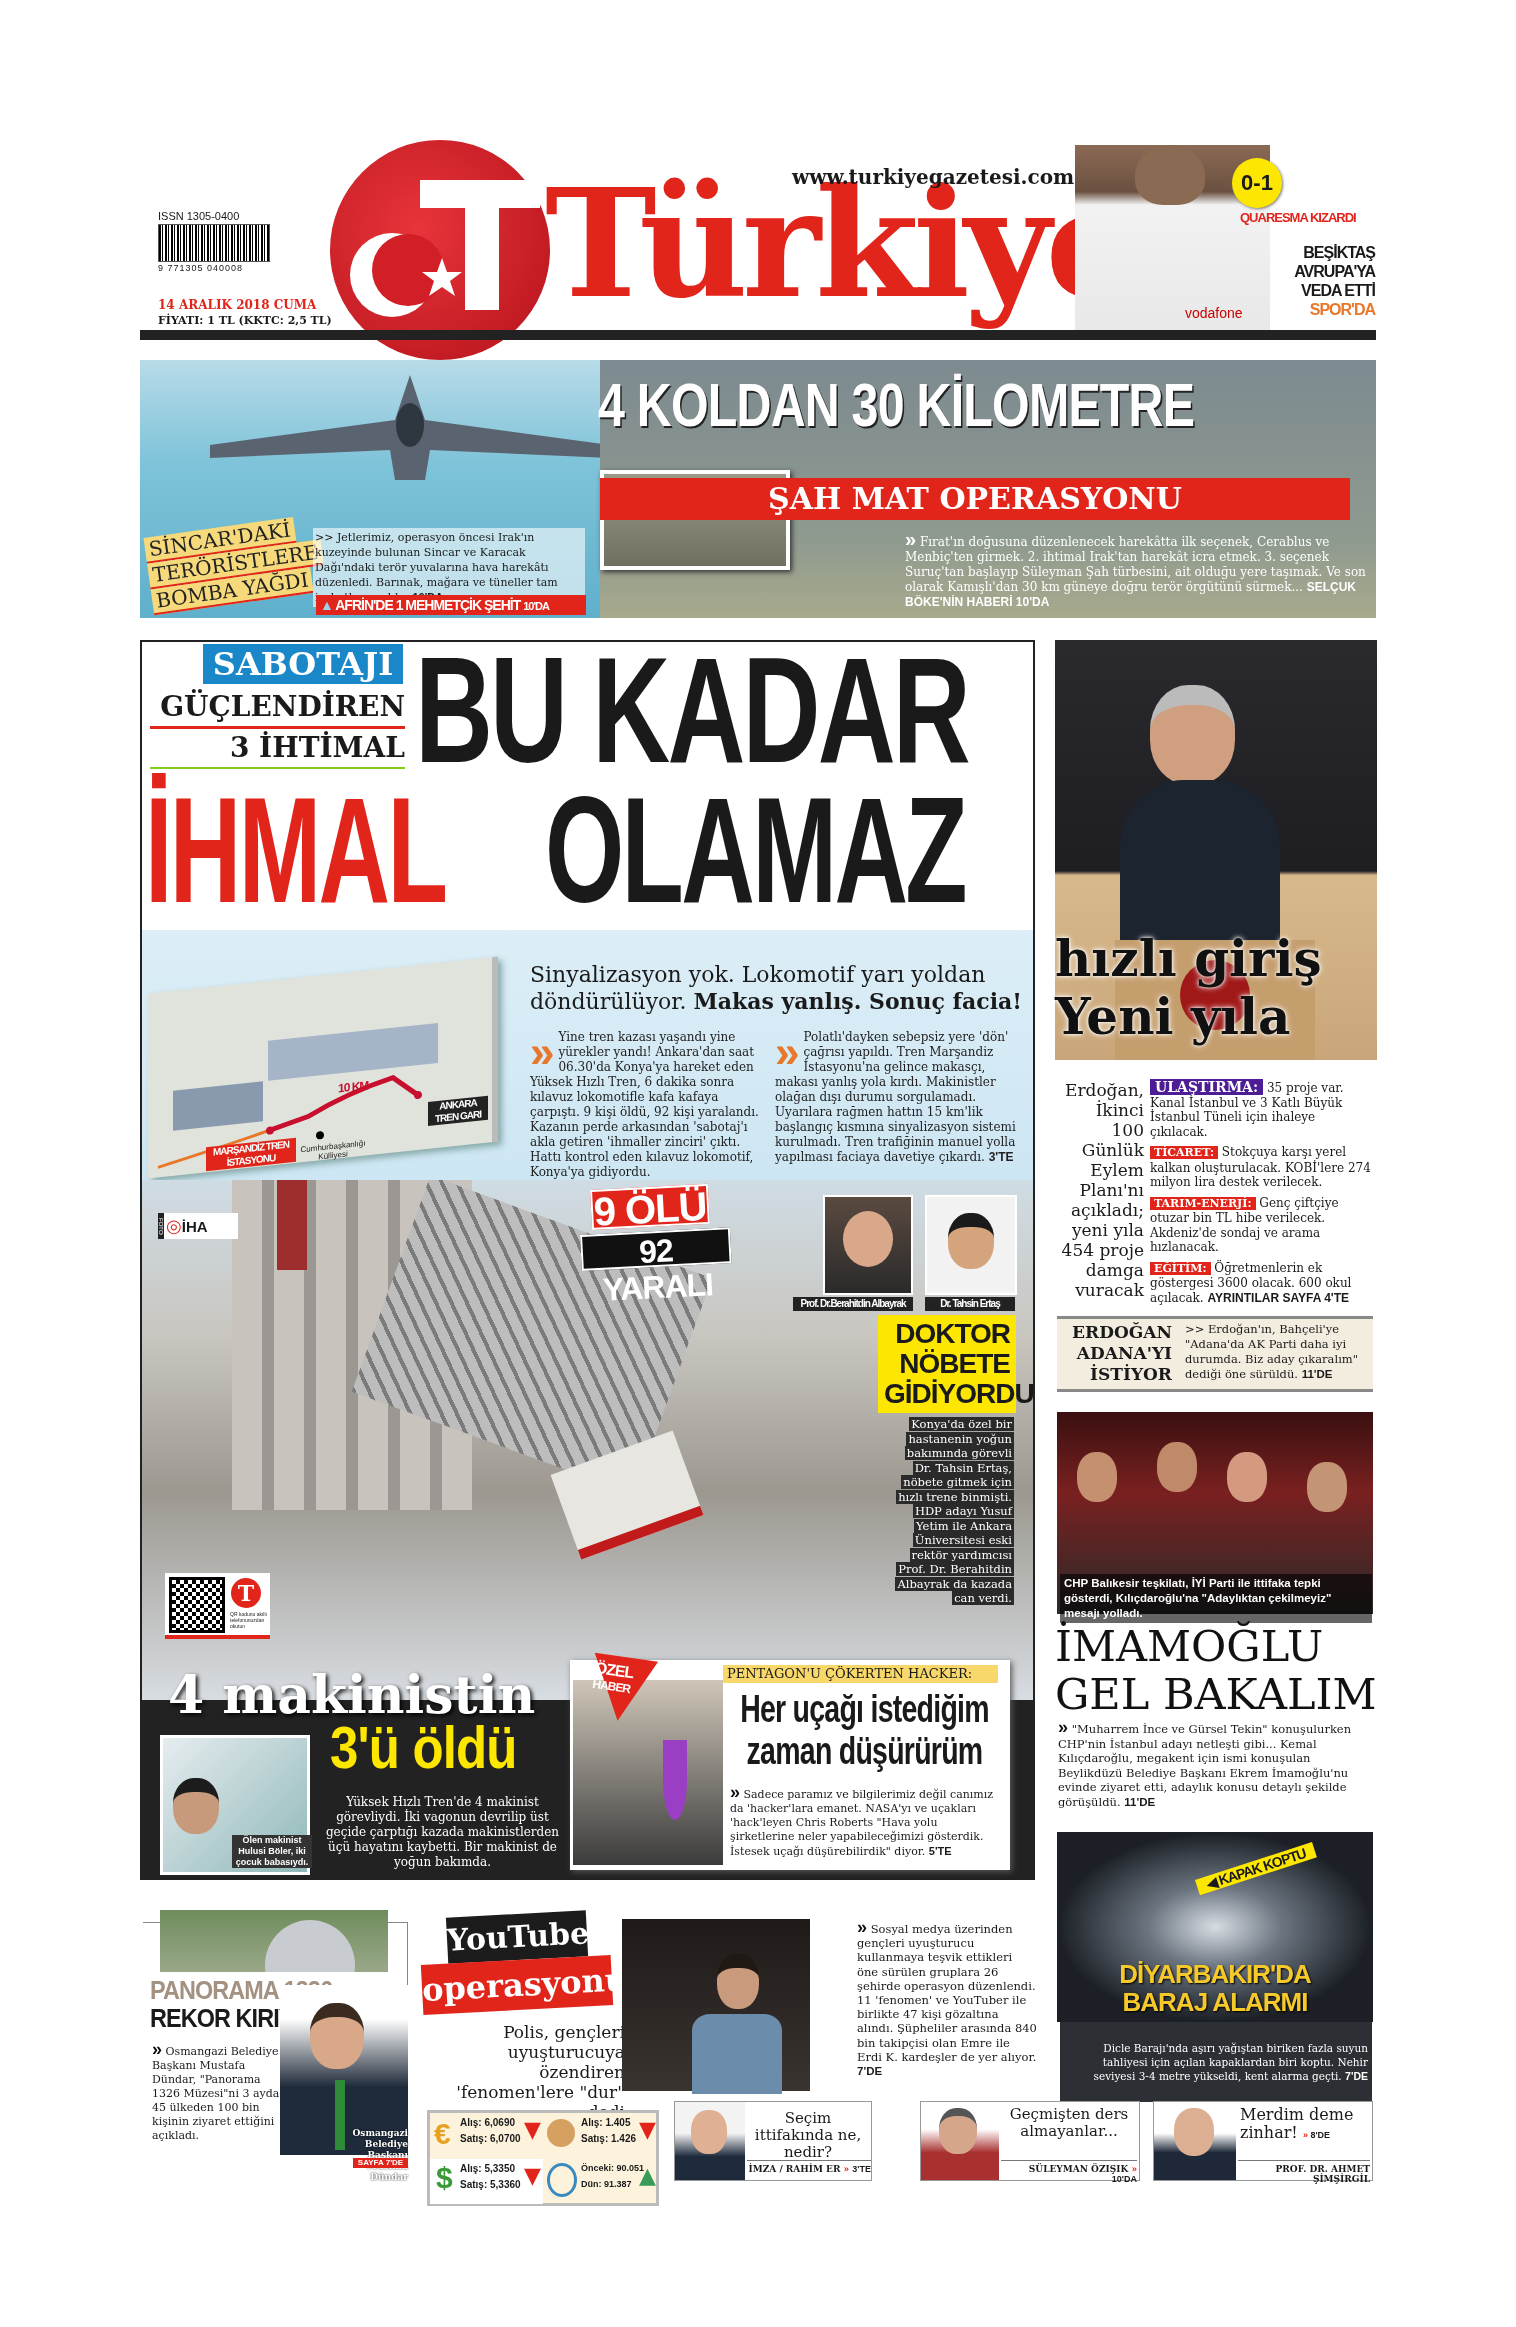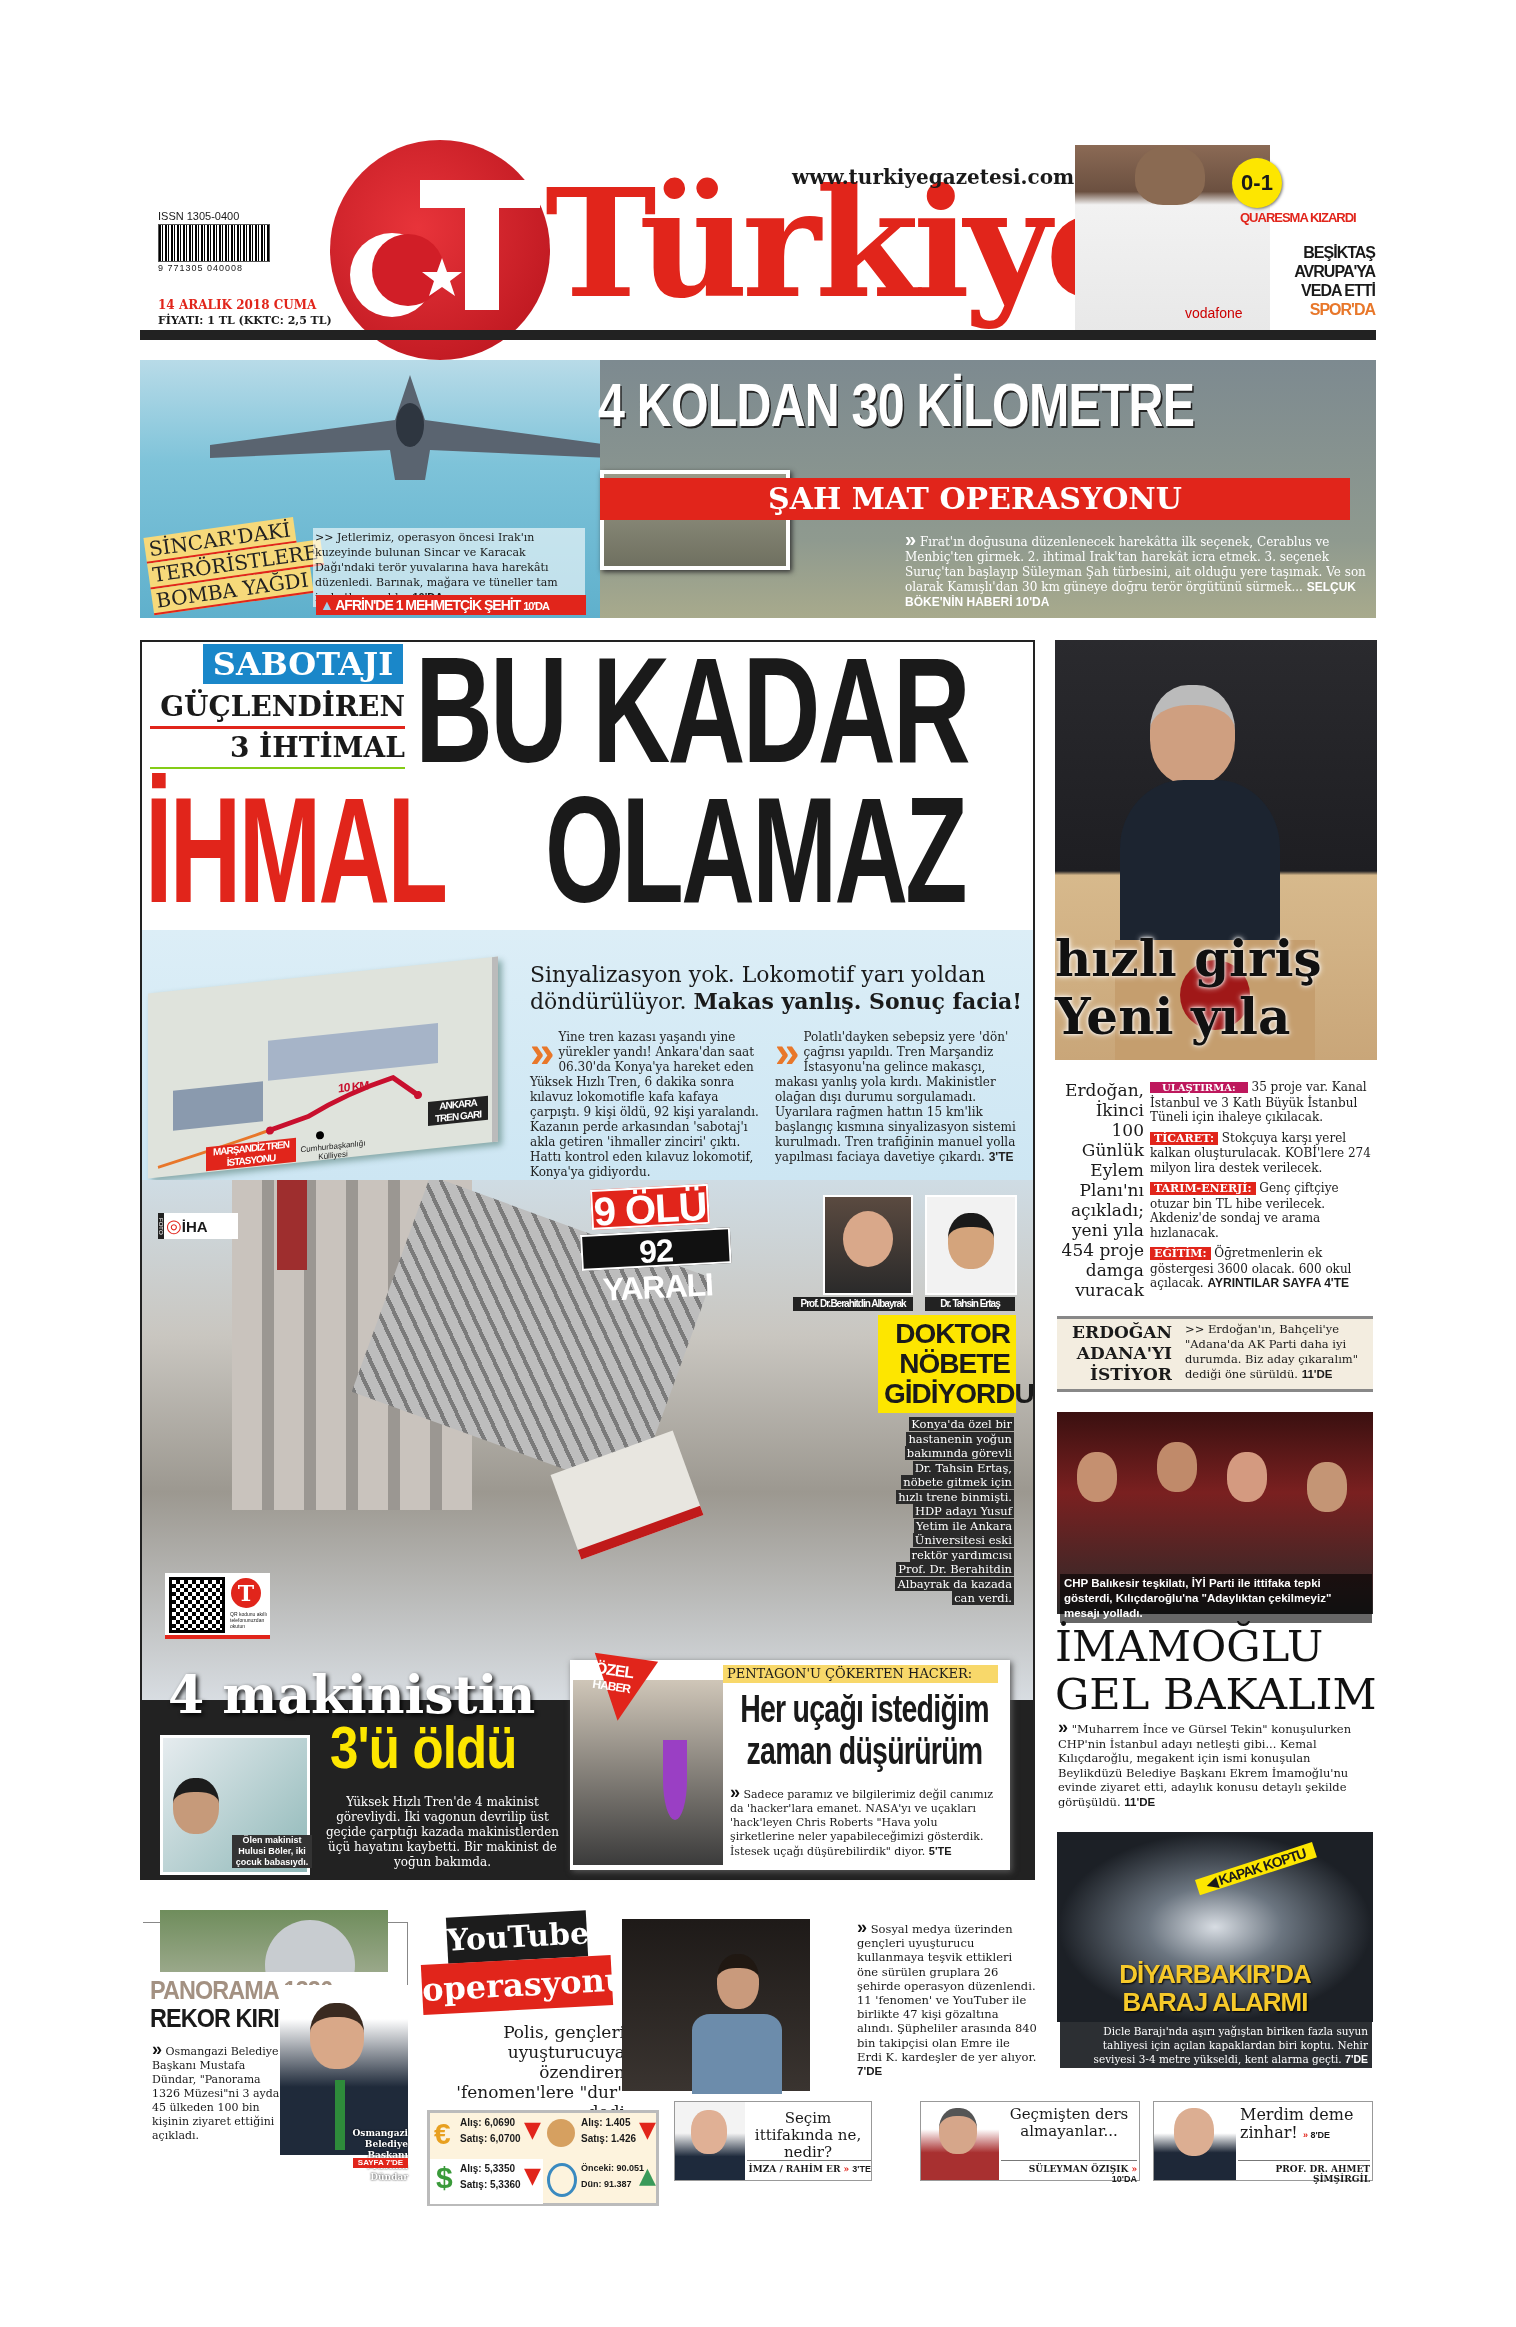--- a/index.html
+++ b/index.html
@@ -191,21 +191,21 @@
   <div class="abs" style="left:65px;top:140px;width:160px;height:170px;background:#1c2430;border-radius:40% 40% 0 0"></div>
   <div class="abs" style="left:60px;top:300px;width:200px;height:120px;background:#c59e6e"></div>
   <div class="abs" style="left:125px;top:320px;width:70px;height:70px;border-radius:50%;background:#a01818"></div>
 </div>
 <div class="abs slab" style="left:1055px;top:930px;width:322px;font-size:50px;line-height:58px;color:#111;text-shadow:0 0 3px #fff,0 0 6px #fff">
   <div>hızlı giriş</div>
   <div>Yeni yıla</div>
 </div>
 <div class="abs serif" style="left:1058px;top:1080px;width:86px;font-size:17px;line-height:20px;text-align:right">Erdoğan, İkinci 100 Günlük Eylem Planı'nı açıkladı; yeni yıla 454 proje damga vuracak</div>
 <div class="abs serif" style="left:1150px;top:1080px;width:225px;font-size:12px;line-height:14.5px">
-  <div style="margin-bottom:6px"><b class="slab" style="background:#be185d;color:#fff;padding:0 12px;font-size:10px">ULAŞTIRMA:</b> <span>35 proje var. Kanal İstanbul ve 3 Katlı Büyük İstanbul Tüneli için ihaleye çıkılacak.</span></div>
+  <div style="margin-bottom:6px"><b class="slab" style="background:#4c1d95;color:#fff;padding:0 5px;font-size:14px">ULAŞTIRMA:</b> <span>35 proje var. Kanal İstanbul ve 3 Katlı Büyük İstanbul Tüneli için ihaleye çıkılacak.</span></div>
   <div style="margin-bottom:6px"><b class="slab" style="background:#e1251b;color:#fff;padding:0 4px;font-size:11px">TİCARET:</b> <span>Stokçuya karşı yerel kalkan oluşturulacak. KOBİ'lere 274 milyon lira destek verilecek.</span></div>
   <div style="margin-bottom:6px"><b class="slab" style="background:#e1251b;color:#fff;padding:0 4px;font-size:11px">TARIM-ENERJİ:</b> <span>Genç çiftçiye otuzar bin TL hibe verilecek. Akdeniz'de sondaj ve arama hızlanacak.</span></div>
   <div><b class="slab" style="background:#e1251b;color:#fff;padding:0 4px;font-size:11px">EĞİTİM:</b> <span>Öğretmenlerin ek göstergesi 3600 olacak. 600 okul açılacak.</span> <b class="sans">AYRINTILAR SAYFA 4'TE</b></div>
 </div>
 
 <div class="abs" style="left:1057px;top:1316px;width:316px;height:76px;background:#f3ede0;border-top:3px solid #888;border-bottom:3px solid #888"></div>
 <div class="abs slab" style="left:1060px;top:1322px;width:112px;font-size:17px;line-height:21px;text-align:right">
   <div>ERDOĞAN</div>
   <div>ADANA'YI</div>
   <div>İSTİYOR</div>
@@ -229,21 +229,21 @@
 </div>
 
 <div class="abs photo" style="left:1057px;top:1832px;width:316px;height:190px;background:radial-gradient(ellipse at 50% 50%,#d8dde3 0,#6b7580 30%,#1c2026 70%)"></div>
 <div class="abs cond" style="left:1195px;top:1880px;font-size:14px;color:#1a1a1a;background:#fde600;padding:0 10px;transform:rotate(-18deg)">
   <span>◀ </span><span>KAPAK KOPTU</span>
 </div>
 <div class="abs cond" style="left:1060px;top:1960px;width:310px;font-size:26px;line-height:28px;text-align:center;color:#f6c92a;text-shadow:1px 1px 2px #000">
   <div>DİYARBAKIR'DA</div>
   <div>BARAJ ALARMI</div>
 </div>
-<div class="abs serif" style="left:1060px;top:2022px;width:312px;font-size:10.5px;line-height:14px;color:#fff;text-align:right;background:#2c2f33;padding:2px 4px"><span>Dicle Barajı'nda aşırı yağıştan biriken fazla suyun tahliyesi için açılan kapaklardan biri koptu. Nehir seviyesi 3-4 metre yükseldi, kent alarma geçti.</span> <b class="sans">7'DE</b></div>
+<div class="abs serif" style="left:1060px;top:2022px;width:312px;font-size:10.5px;line-height:14px;color:#fff;text-align:right;background:#2c2f33;padding:19px 4px"><span>Dicle Barajı'nda aşırı yağıştan biriken fazla suyun tahliyesi için açılan kapaklardan biri koptu. Nehir seviyesi 3-4 metre yükseldi, kent alarma geçti.</span> <b class="sans">7'DE</b></div>
 
 <div class="abs" style="left:143px;top:1922px;width:265px;height:200px;border-top:1px solid #888;border-right:1px solid #888"></div>
 <div class="abs" style="left:160px;top:1910px;width:228px;height:62px;background:linear-gradient(180deg,#6f8d5c,#9aa88a);overflow:hidden">
   <div style="position:absolute;left:105px;top:10px;width:90px;height:90px;border-radius:50%;background:#c8ccd0"></div>
 </div>
 <div class="abs cond" style="left:150px;top:1976px;font-size:26px;line-height:28px;color:#a39182;transform:scaleX(0.9)">PANORAMA 1326</div>
 <div class="abs cond" style="left:150px;top:2004px;font-size:26px;line-height:28px;transform:scaleX(0.9)">REKOR KIRIYOR</div>
 <div class="abs serif" style="left:152px;top:2042px;width:130px;font-size:11px;line-height:14px">
   <span class="raq" style="color:#111;font-size:18px">»</span>
   <span>Osmangazi Belediye Başkanı Mustafa Dündar, "Panorama 1326 Müzesi"ni 3 ayda 45 ülkeden 100 bin kişinin ziyaret ettiğini açıkladı.</span>

